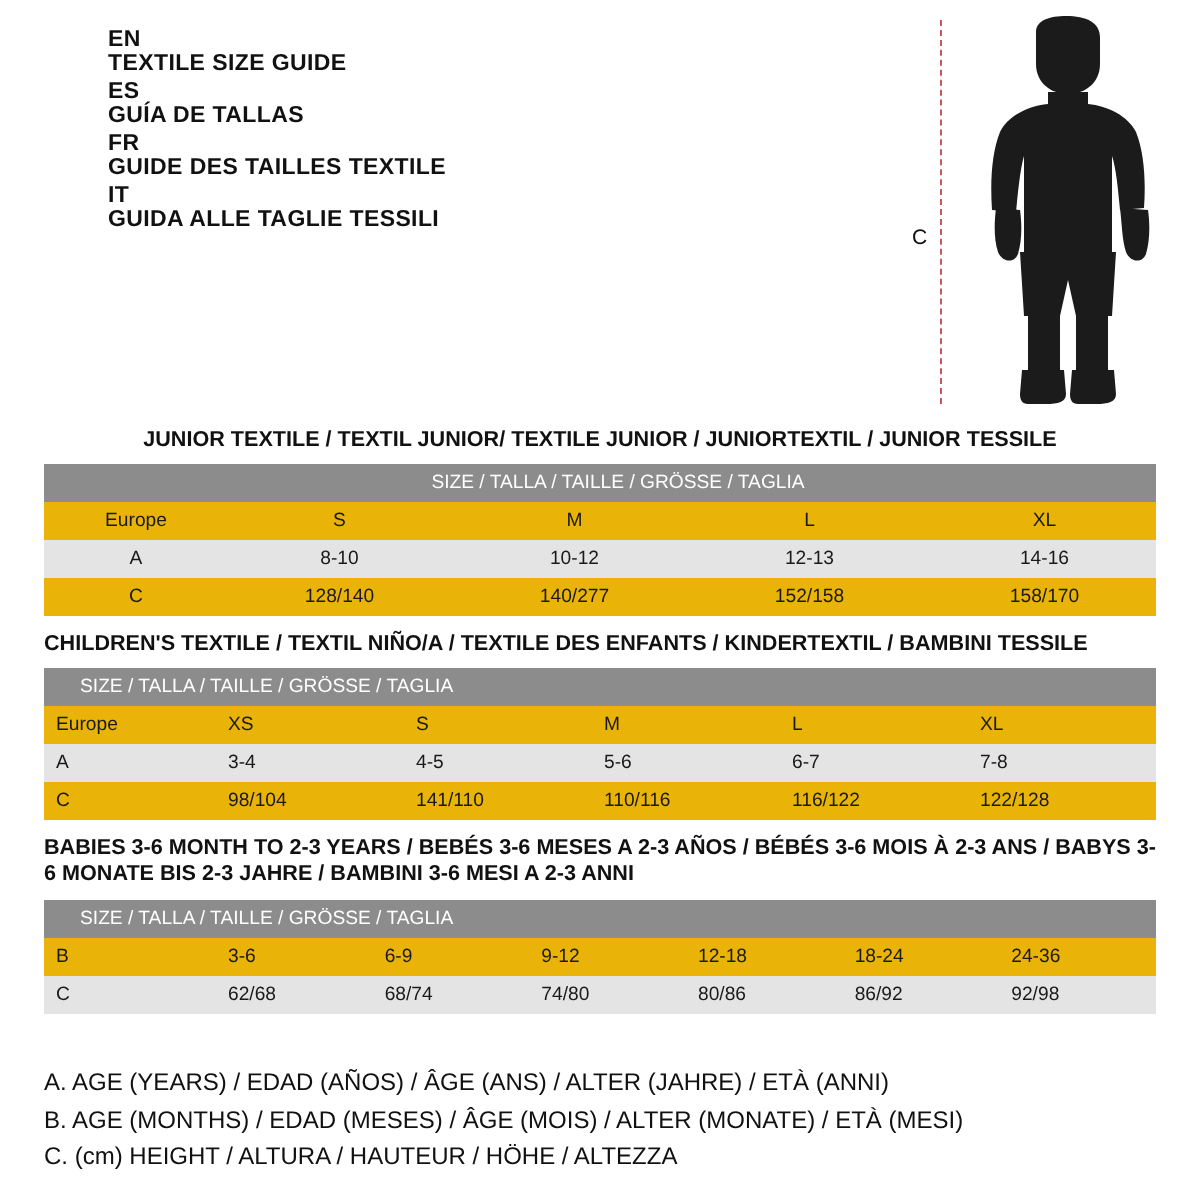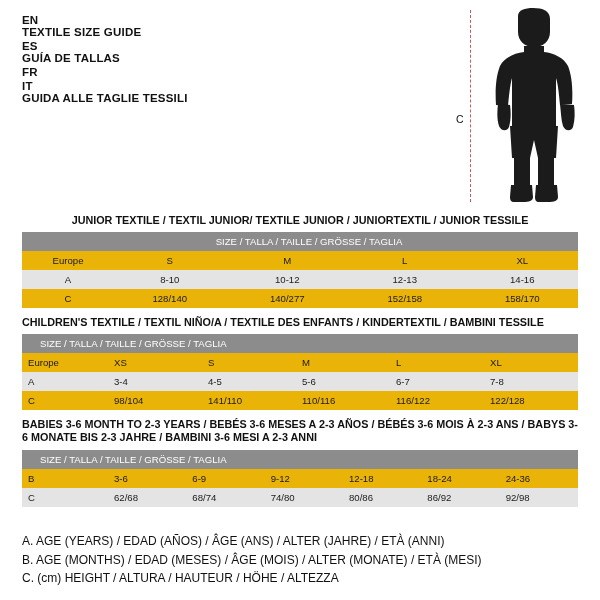--- a/index.html
+++ b/index.html
@@ -34,20 +34,21 @@
     font-size: 11.5px;
     font-weight: bold;
     letter-spacing: 0.2px;
     color: #111;
   }
   .lang-title {
     font-size: 11.5px;
     font-weight: bold;
     letter-spacing: 0.2px;
     color: #111;
+    margin-left: 32px;
   }
 
   
   .figure-area {
     position: absolute;
     left: 440px;
     top: 8px;
     width: 150px;
     height: 200px;
   }
@@ -132,20 +133,21 @@
   <div class="header-row">
     <span class="lang-code">EN</span>
     <span class="lang-title">TEXTILE SIZE GUIDE</span>
   </div>
   <div class="header-row">
     <span class="lang-code">ES</span>
     <span class="lang-title">GUÍA DE TALLAS</span>
   </div>
   <div class="header-row">
     <span class="lang-code">FR</span>
+    <span class="lang-title">GUIDE DES TAILLES TEXTILE</span>
   </div>
   <div class="header-row">
     <span class="lang-code">IT</span>
     <span class="lang-title">GUIDA ALLE TAGLIE TESSILI</span>
   </div>
 </div>
 
 <div class="figure-area">
   <div class="dash-line"></div>
   <div class="c-label">C</div>

